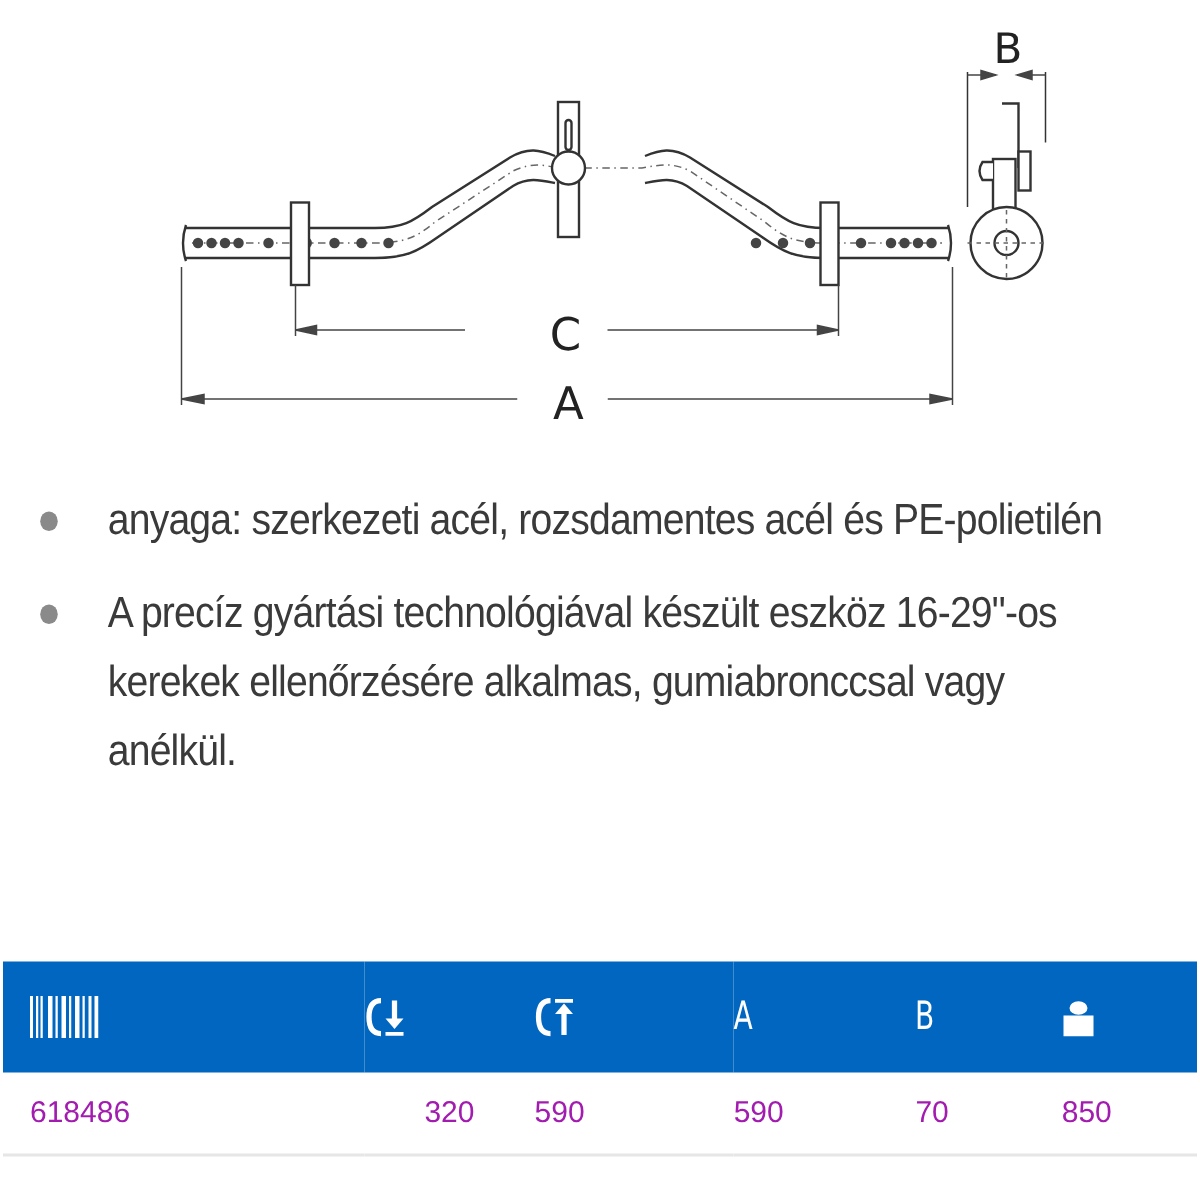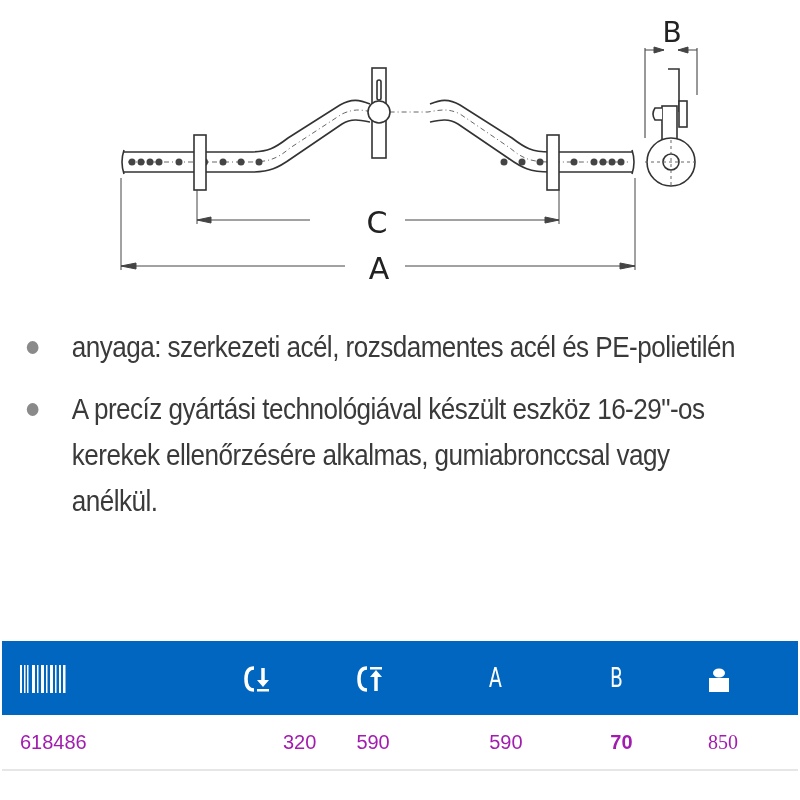--- a/index.html
+++ b/index.html
@@ -10,22 +10,22 @@
   .features li .bullet { position: absolute; left: 12px; top: 17px; width: 13px; height: 13px; border-radius: 50%; background: #8a8a8a; }
   .features li:nth-child(1) { top: 0; }
   .spec-table { position: absolute; left: 2px; top: 641px; width: 796px; border-collapse: collapse; font-family: "Liberation Sans", sans-serif; }
   .spec-table thead tr { background: #0166c0; height: 74px; }
   .spec-table th { color: #fff; font-weight: bold; font-size: 24px; text-align: left; padding: 0; vertical-align: middle; }
   .spec-table td { font-size: 20px; color: #a21caf; height: 54px; padding: 0; border-bottom: 2px solid #e6e6e6; vertical-align: middle; }
   .c0 { padding-left: 18px !important; width: 228px; }
   .c1 { width: 116px; text-align: center; }
   .c2 { width: 136px; }
   .c3 { width: 124px; }
-  .c4 { width: 100px; font-weight: bold; }
-  .c5 { width: 92px; font-family: Liberation Serif, serif; }
+  .c4 { width: 100px; }
+  .c5 { width: 92px; }
   .hdr-label { display: inline-block; font-family: "DejaVu Sans", sans-serif; font-weight: normal; font-size: 26px; transform: scaleX(0.72); transform-origin: left center; }
   .icon { display: inline-block; vertical-align: middle; }
 </style>
 </head>
 <body>
 
 <svg class="diagram" viewBox="0 0 800 290" xmlns="http://www.w3.org/2000/svg">
   <g fill="none" stroke="#333" stroke-width="1.6">
 
     <path d="M124 152 L250 152 C268 152 275 148 288 138 L340 105 C352 98 360 100 370 104"></path>

